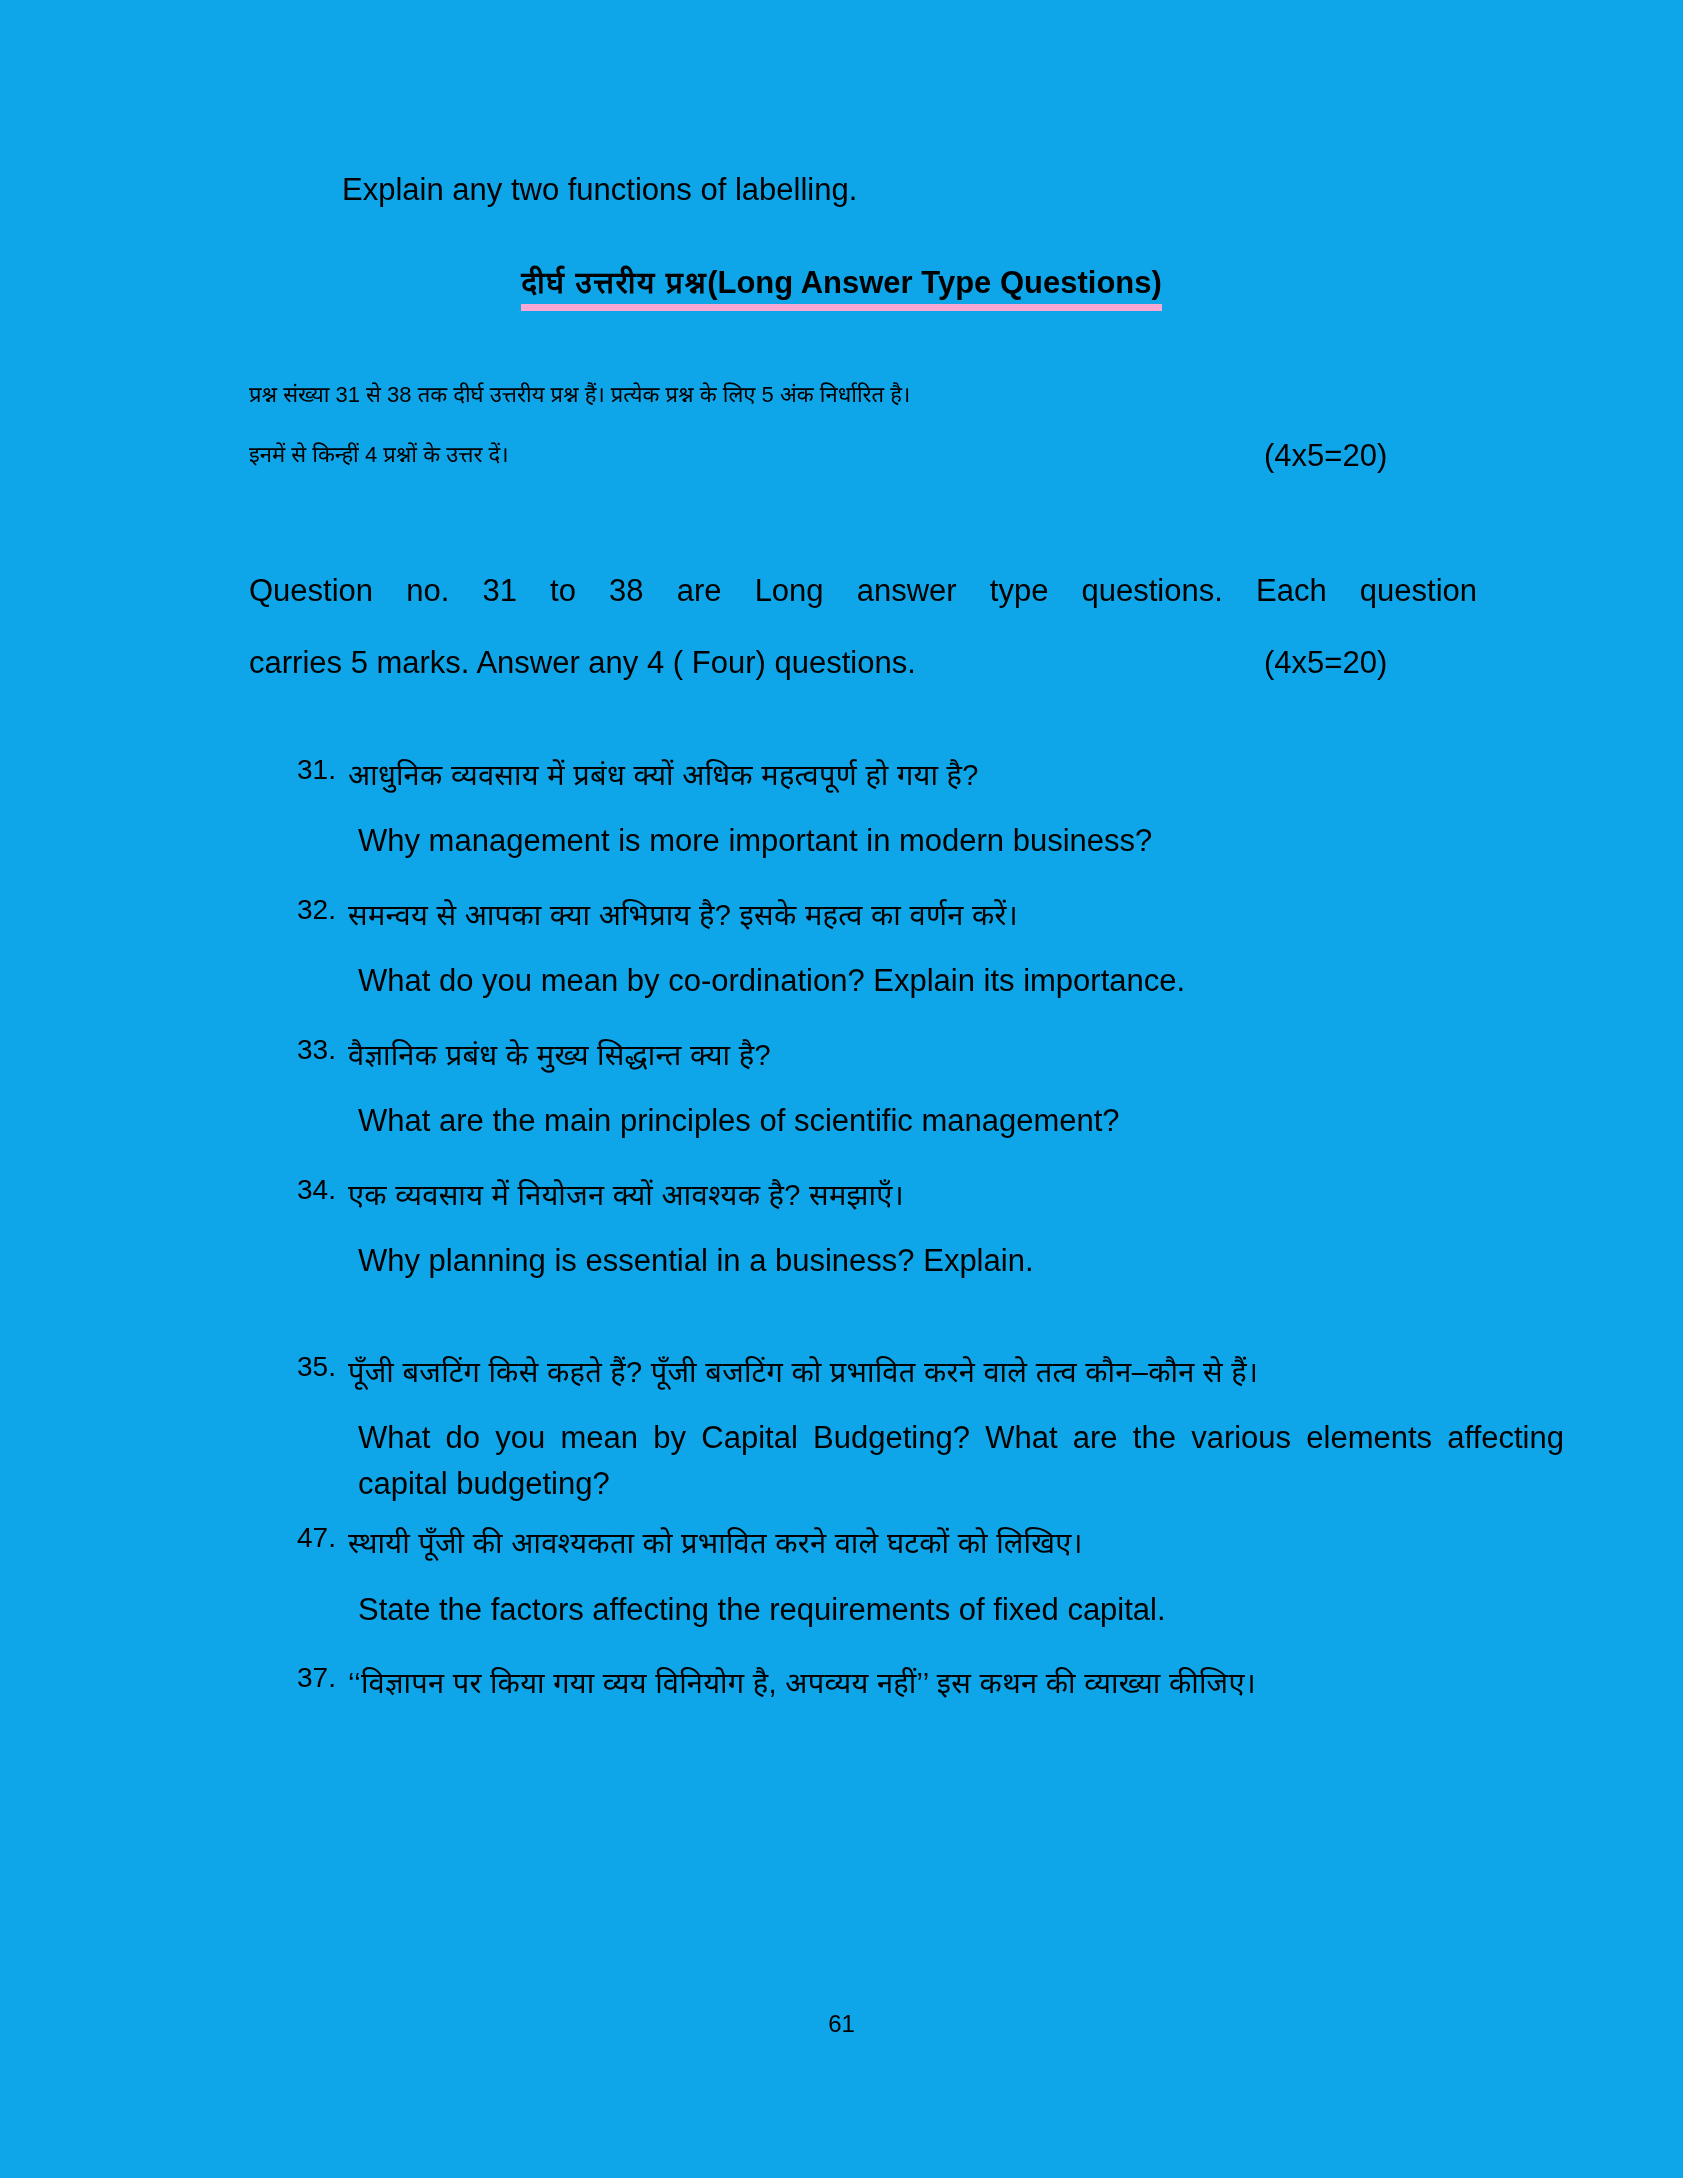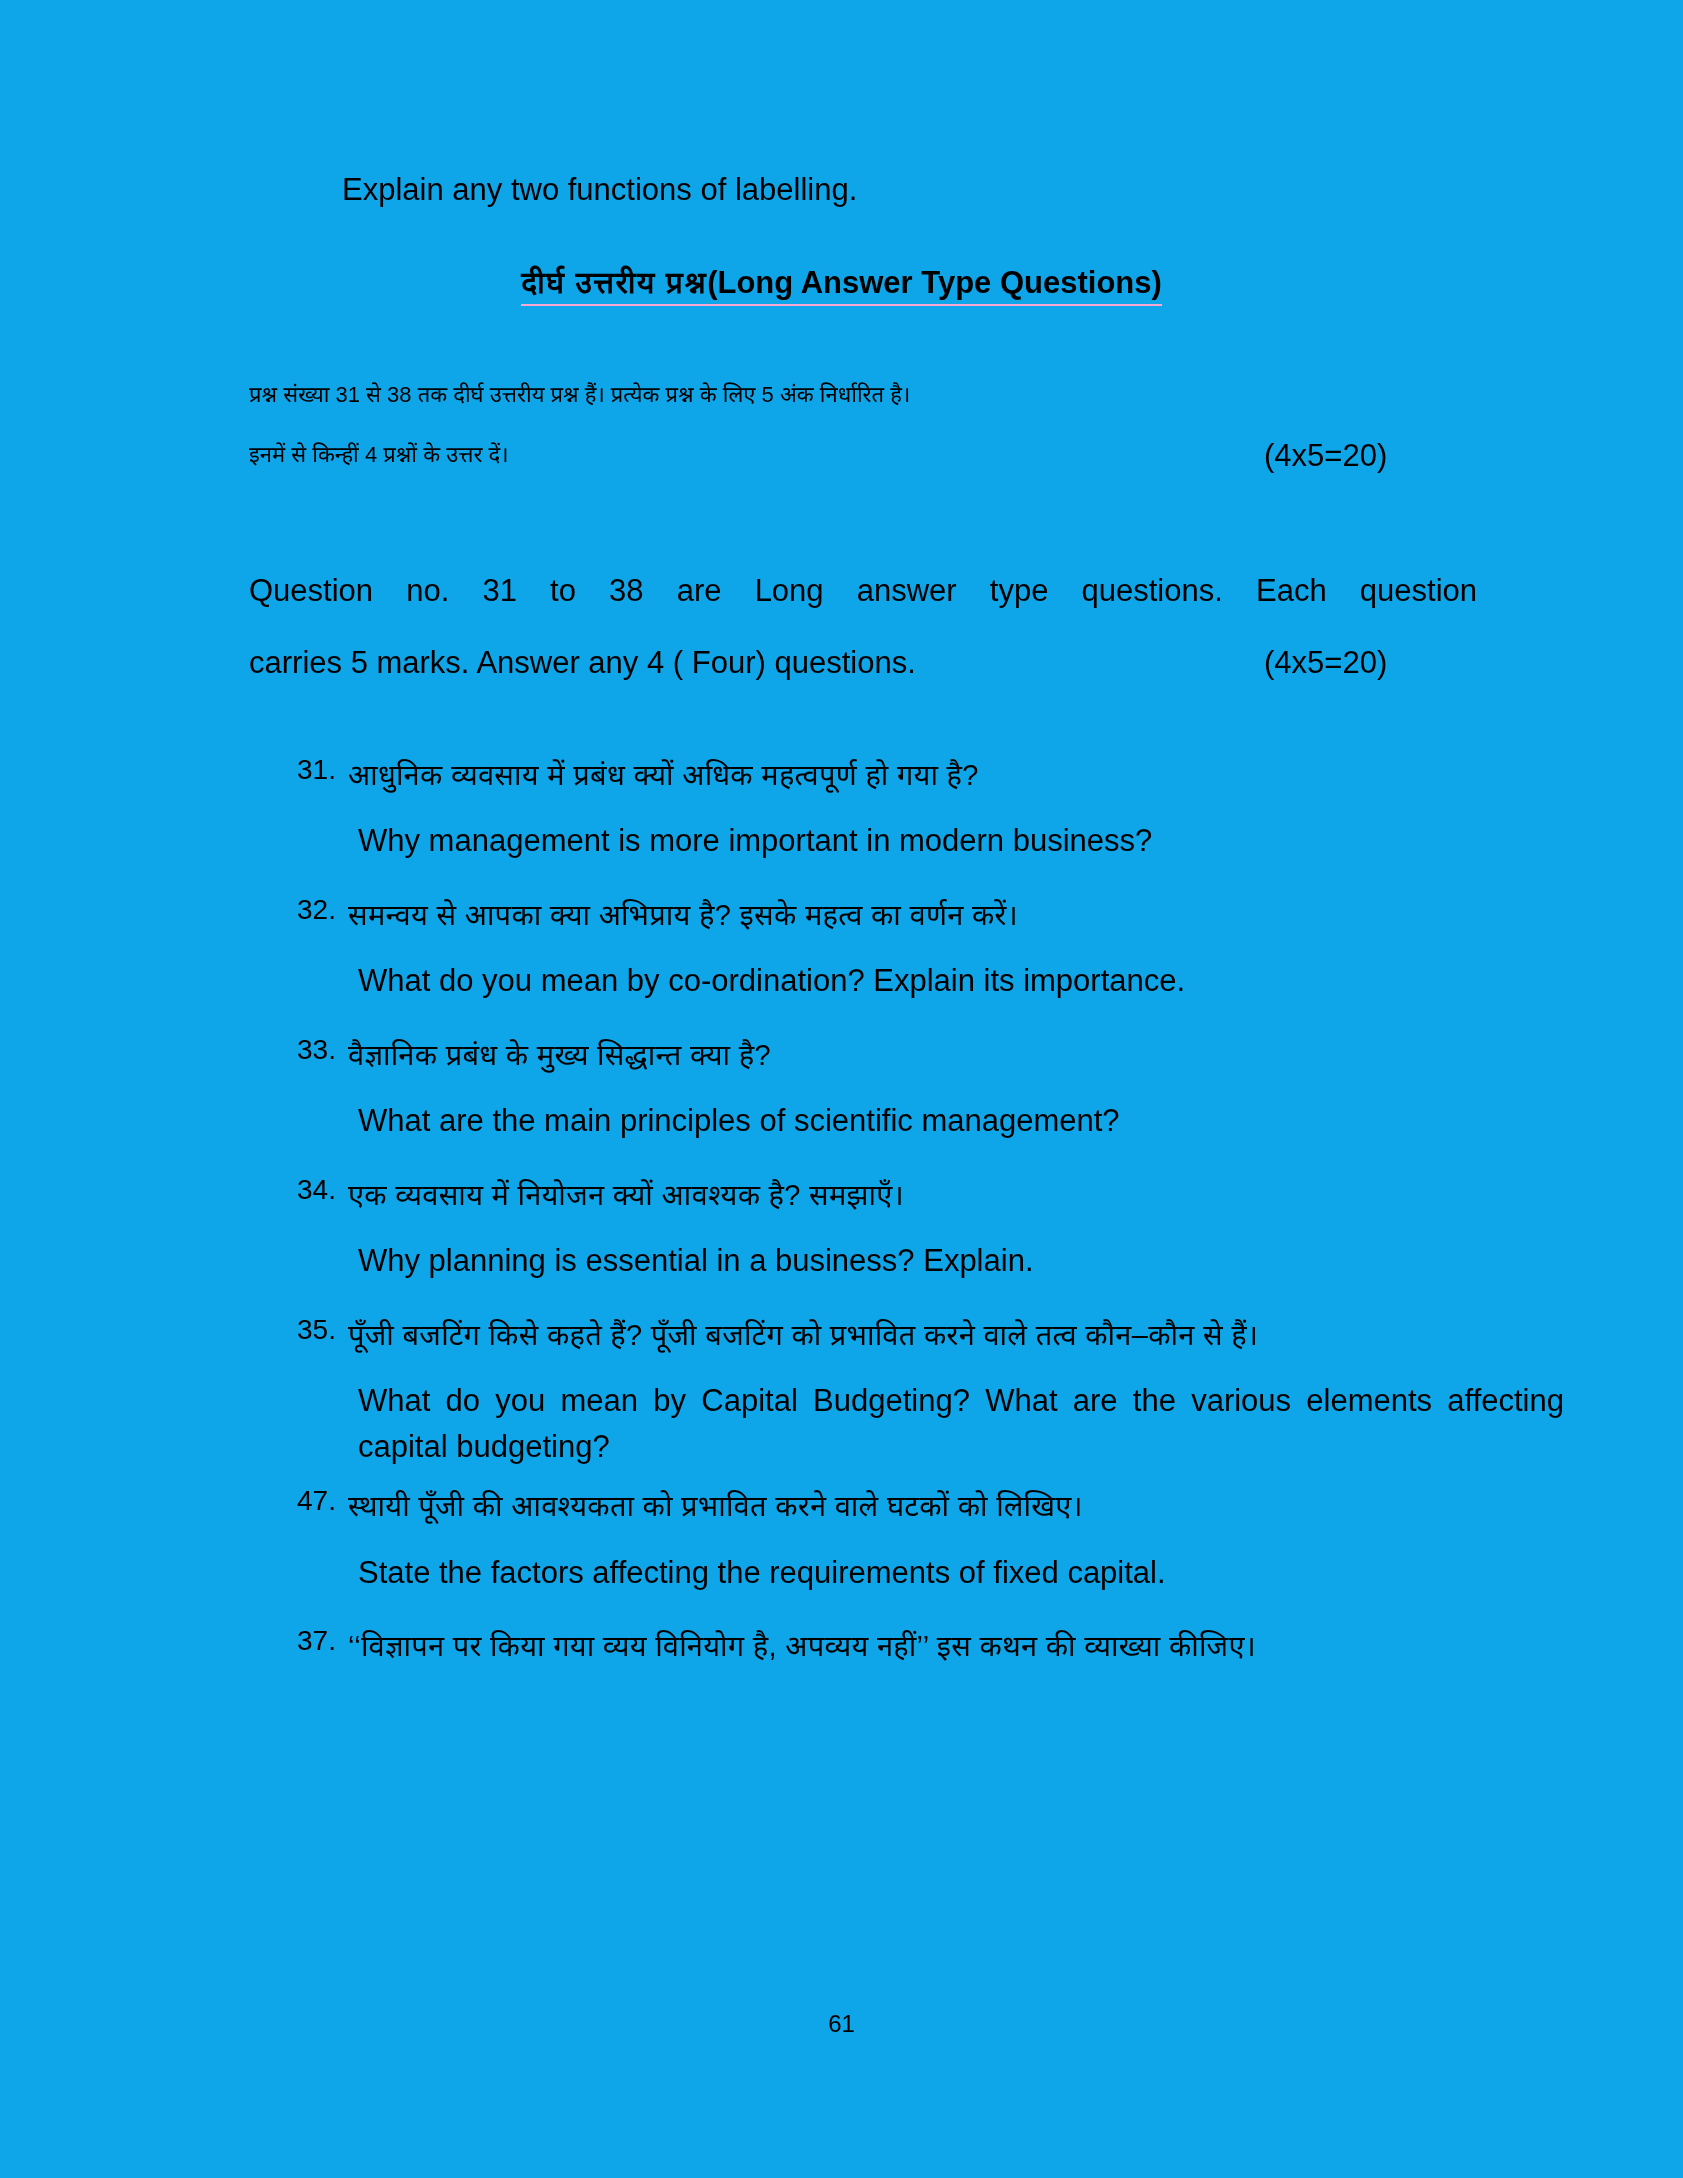--- a/index.html
+++ b/index.html
@@ -39,21 +39,21 @@
     position: absolute;
     left: 0;
     right: 0;
     top: 261px;
     text-align: center;
   }
   .section-heading .heading-inner {
     display: inline-block;
     font-weight: bold;
     font-size: 31px;
-    border-bottom: 2px solid #f9a8d4;
+    border-bottom: 7px solid #f9a8d4;
     padding-bottom: 2px;
     white-space: nowrap;
   }
   .heading-hi {
     font-family: "Liberation Sans", "DejaVu Sans", sans-serif;
     font-size: 30px;
     letter-spacing: 1.5px;
   }
   .heading-en {
     font-family: "Liberation Sans", sans-serif;
@@ -217,21 +217,21 @@
       <div class="q-body">
         <div class="q-hi">एक  व्यवसाय  में  नियोजन  क्यों  आवश्यक  है?  समझाएँ।</div>
         <div class="q-en">Why planning is essential in a business? Explain.</div>
       </div>
     </div>
     <div class="gap-after"></div>
 
     <div class="q-item">
       <span class="q-num">35.</span>
       <div class="q-body">
-        <div class="q-hi justified" style="margin-right:-89px;">पूँजी  बजटिंग  किसे  कहते  हैं?  पूँजी  बजटिंग  को  प्रभावित  करने  वाले  तत्व  कौन–कौन  से  हैं।</div>
+        <div class="q-hi justified" style="margin-right:-89px;margin-top:37px;">पूँजी  बजटिंग  किसे  कहते  हैं?  पूँजी  बजटिंग  को  प्रभावित  करने  वाले  तत्व  कौन–कौन  से  हैं।</div>
         <div class="q-en justified" style="margin-right:-89px;">What do you mean by Capital Budgeting? What are the various elements affecting capital budgeting?</div>
       </div>
     </div>
     <div class="gap-small"></div>
 
     <div class="q-item">
       <span class="q-num">47.</span>
       <div class="q-body">
         <div class="q-hi">स्थायी  पूँजी  की  आवश्यकता  को  प्रभावित  करने  वाले  घटकों  को  लिखिए।</div>
         <div class="q-en">State the factors affecting the requirements of fixed capital.</div>

